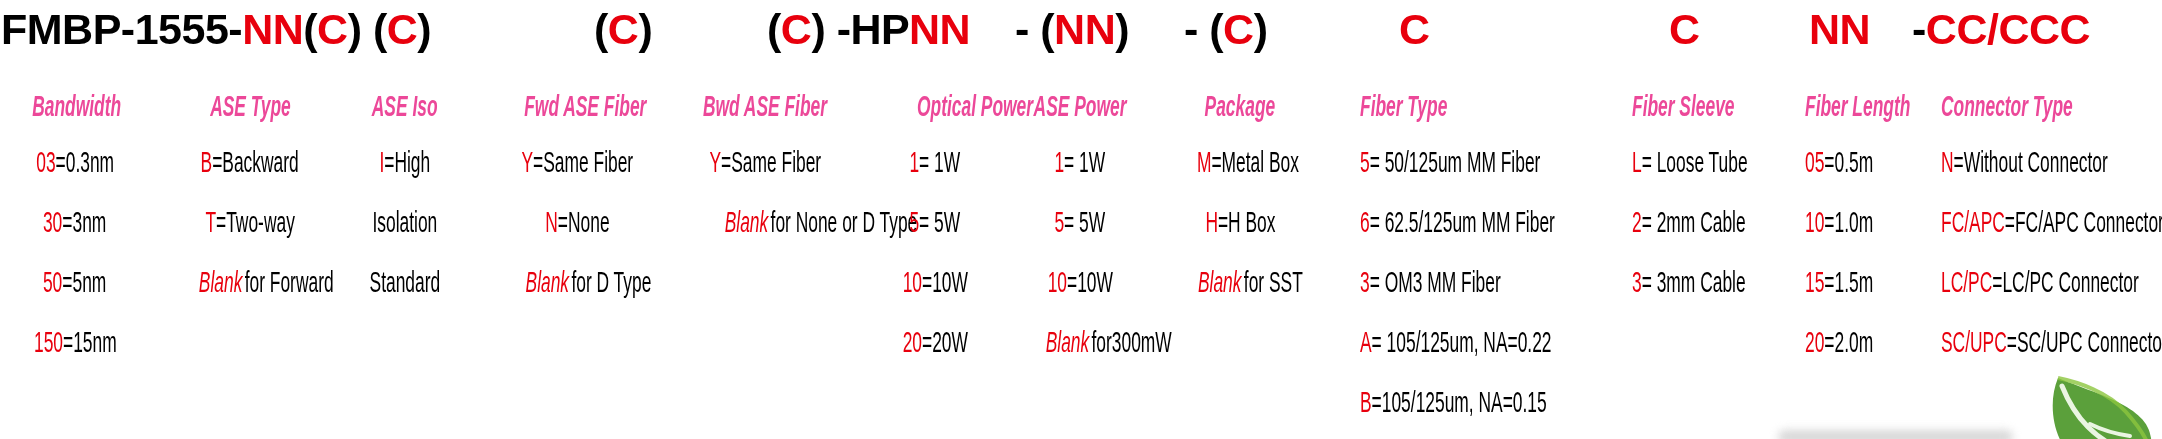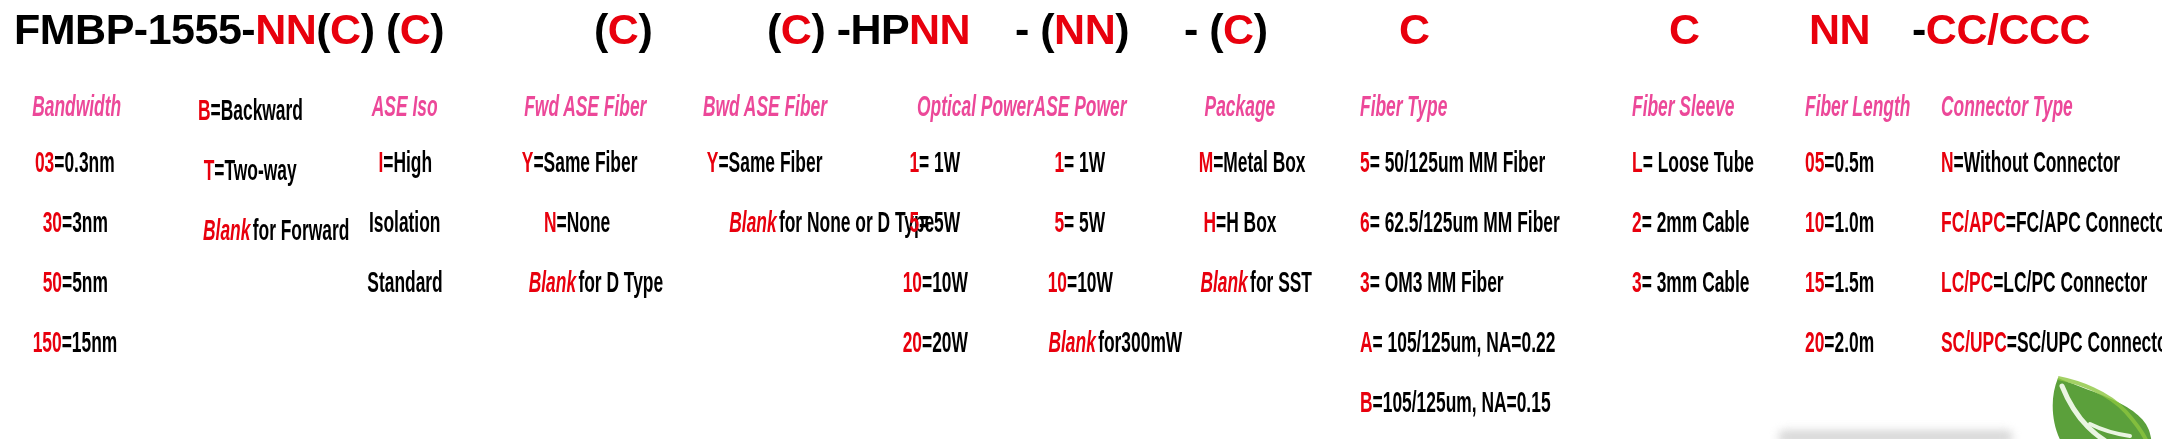--- a/index.html
+++ b/index.html
@@ -12,59 +12,60 @@
   .seg { position:absolute; top:0; line-height:58px; font-size:43px; font-weight:bold;
          letter-spacing:-0.5px; white-space:nowrap; }
   .r { color:#e8000d; }
   .k { color:#000; }
 
   
   .table { position:absolute; top:80px; left:0; width:100%; height:359px; }
   .col   { position:absolute; top:0; height:100%; }
   .hdr   { height:52px; line-height:52px; font-size:30px; font-weight:bold;
            font-style:italic; white-space:nowrap; color:#ec4899; }
-  .cell  { height:60px; line-height:60px; font-size:30px; font-weight:bold;
+  .cell  { height:60px; line-height:60px; font-size:30px; font-weight:normal;
            white-space:nowrap; }
   .cnd   { display:inline-block; transform:scaleX(0.58); letter-spacing:0; }
   .a-center .hdr, .a-center .cell { text-align:center; }
   .a-center .cnd { transform-origin:50% 50%; }
   .a-left  .cnd { transform-origin:0 50%; }
   .it { font-style:italic; margin-right:4px; }
 
   
   .leaf { position:absolute; left:1998px; top:372px; width:164px; height:100px; }
   .smudge { position:absolute; left:1778px; top:430px; width:235px; height:14px;
             background:#cfcfcf; border-radius:7px; filter:blur(4px); opacity:0.8; }
 </style>
 </head>
 <body>
 
 <div id="page">
   <div class="title" id="title-row">
-      <span class="seg" style="left: 14px;"><span class="k">FMBP-1555-</span><span class="r">NN</span><span class="k">(</span><span class="r">C</span><span class="k">) (</span><span class="r">C</span><span class="k">)</span></span>
+      <span class="seg" style="left: 1px;"><span class="k">FMBP-1555-</span><span class="r">NN</span><span class="k">(</span><span class="r">C</span><span class="k">) (</span><span class="r">C</span><span class="k">)</span></span>
       <span class="seg" style="left: 594px;"><span class="k">(</span><span class="r">C</span><span class="k">)</span></span>
       <span class="seg" style="left: 767px;"><span class="k">(</span><span class="r">C</span><span class="k">) -HP</span></span>
       <span class="seg" style="left: 909px;"><span class="r">NN</span></span>
       <span class="seg" style="left: 1015px;"><span class="k">- (</span><span class="r">NN</span><span class="k">)</span></span>
       <span class="seg" style="left: 1184px;"><span class="k">- (</span><span class="r">C</span><span class="k">)</span></span>
       <span class="seg" style="left: 1399px;"><span class="r">C</span></span>
       <span class="seg" style="left: 1669px;"><span class="r">C</span></span>
       <span class="seg" style="left: 1809px;"><span class="r">NN</span></span>
       <span class="seg" style="left: 1912px;"><span class="k">-</span><span class="r">CC/CCC</span></span>
     </div>
   <div class="table" id="table">
       <div class="col a-center" style="left: 0px; width: 150px;">
         <div class="hdr"><span class="cnd">Bandwidth</span></div>
         <div class="cell"><span class="cnd"><span class="r">03</span><span class="k">=0.3nm</span></span></div>
         <div class="cell"><span class="cnd"><span class="r">30</span><span class="k">=3nm</span></span></div>
         <div class="cell"><span class="cnd"><span class="r">50</span><span class="k">=5nm</span></span></div>
         <div class="cell"><span class="cnd"><span class="r">150</span><span class="k">=15nm</span></span></div>
         <div class="cell"></div>
       </div>
       <div class="col a-center" style="left: 150px; width: 200px;">
+        <div class="hdr"><span class="cnd">ASE Type</span></div>
         <div class="cell"><span class="cnd"><span class="r">B</span><span class="k">=Backward</span></span></div>
         <div class="cell"><span class="cnd"><span class="r">T</span><span class="k">=Two-way</span></span></div>
         <div class="cell"><span class="cnd"><span class="r it">Blank</span><span class="k">for Forward</span></span></div>
         <div class="cell"></div>
         <div class="cell"></div>
       </div>
       <div class="col a-center" style="left: 330px; width: 150px;">
         <div class="hdr"><span class="cnd">ASE Iso</span></div>
         <div class="cell"><span class="cnd"><span class="r">I</span><span class="k">=High</span></span></div>
         <div class="cell"><span class="cnd"><span class="k">Isolation</span></span></div>

